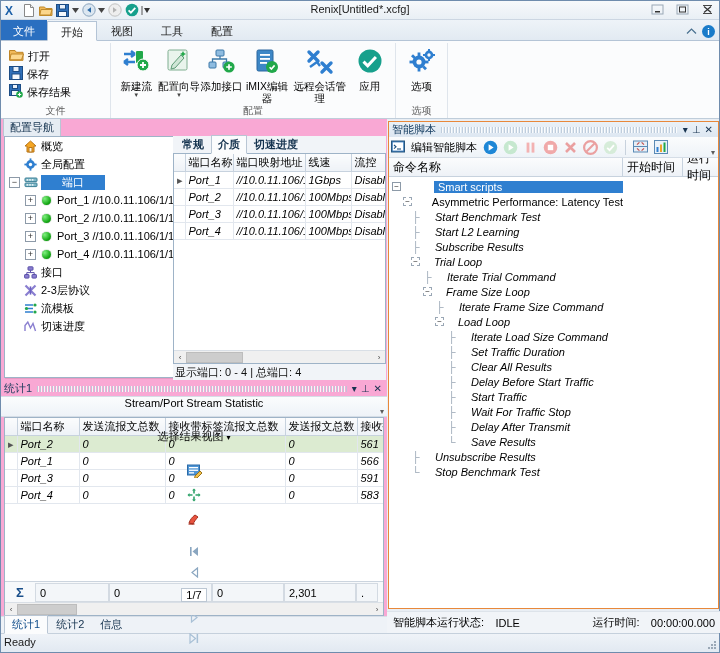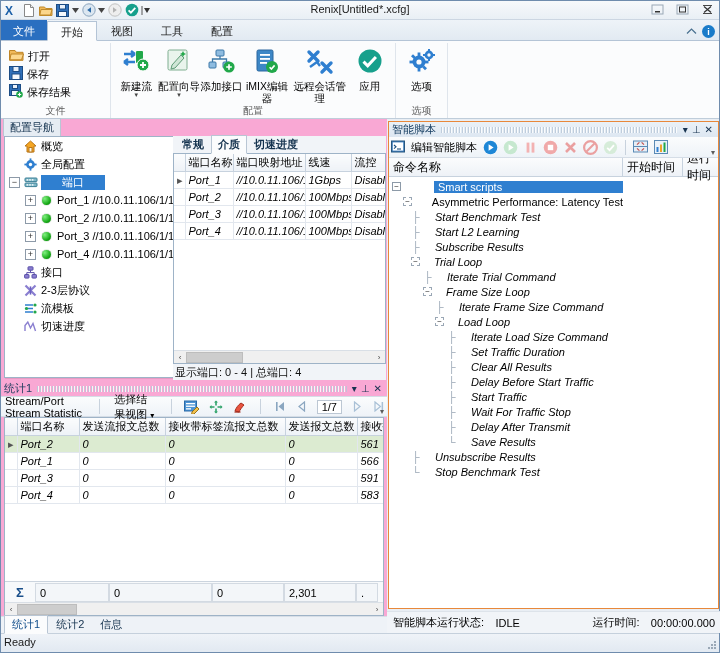--- a/index.html
+++ b/index.html
@@ -248,21 +248,21 @@
     height: 16px; font-size: 11px; display: flex; align-items: center;
     padding-left: 2px; color: #111;
   }
 
   
   .stats { flex: 1; display: flex; flex-direction: column; }
   .stats-toolbar {
     height: 21px; display: flex; align-items: center;
     background: linear-gradient(#fbfcfd,#eef3f8);
     border: 1px solid #d5dde6; border-left: none; border-right: none;
-    font-size: 11px; gap: 10px; padding: 0 2px; position: relative;
+    font-size: 11px; gap: 10px; padding: 0 2px; position: relative; flex-direction: column;
   }
   .tb-sep { width: 1px; height: 15px; background: #c8d2dd; margin: 0 3px; }
   .tb-btn { width: 17px; height: 17px; display: flex; align-items: center; justify-content: center;}
   .tb-text { font-size: 11px; padding: 0 2px; }
   .pager { font-size: 11px; border: 1px solid #bcc7d3; background: #fff; padding: 0 4px; height: 14px; line-height:13px;}
   .stats-grid-wrap {
     flex: 1; background: #fff; border: 1px solid #9eb3c7;
     margin: 0 3px 0 3px; overflow: hidden; display: flex; flex-direction: column;
   }
   .stats-grid-wrap table.grid td { font-style: italic; }

